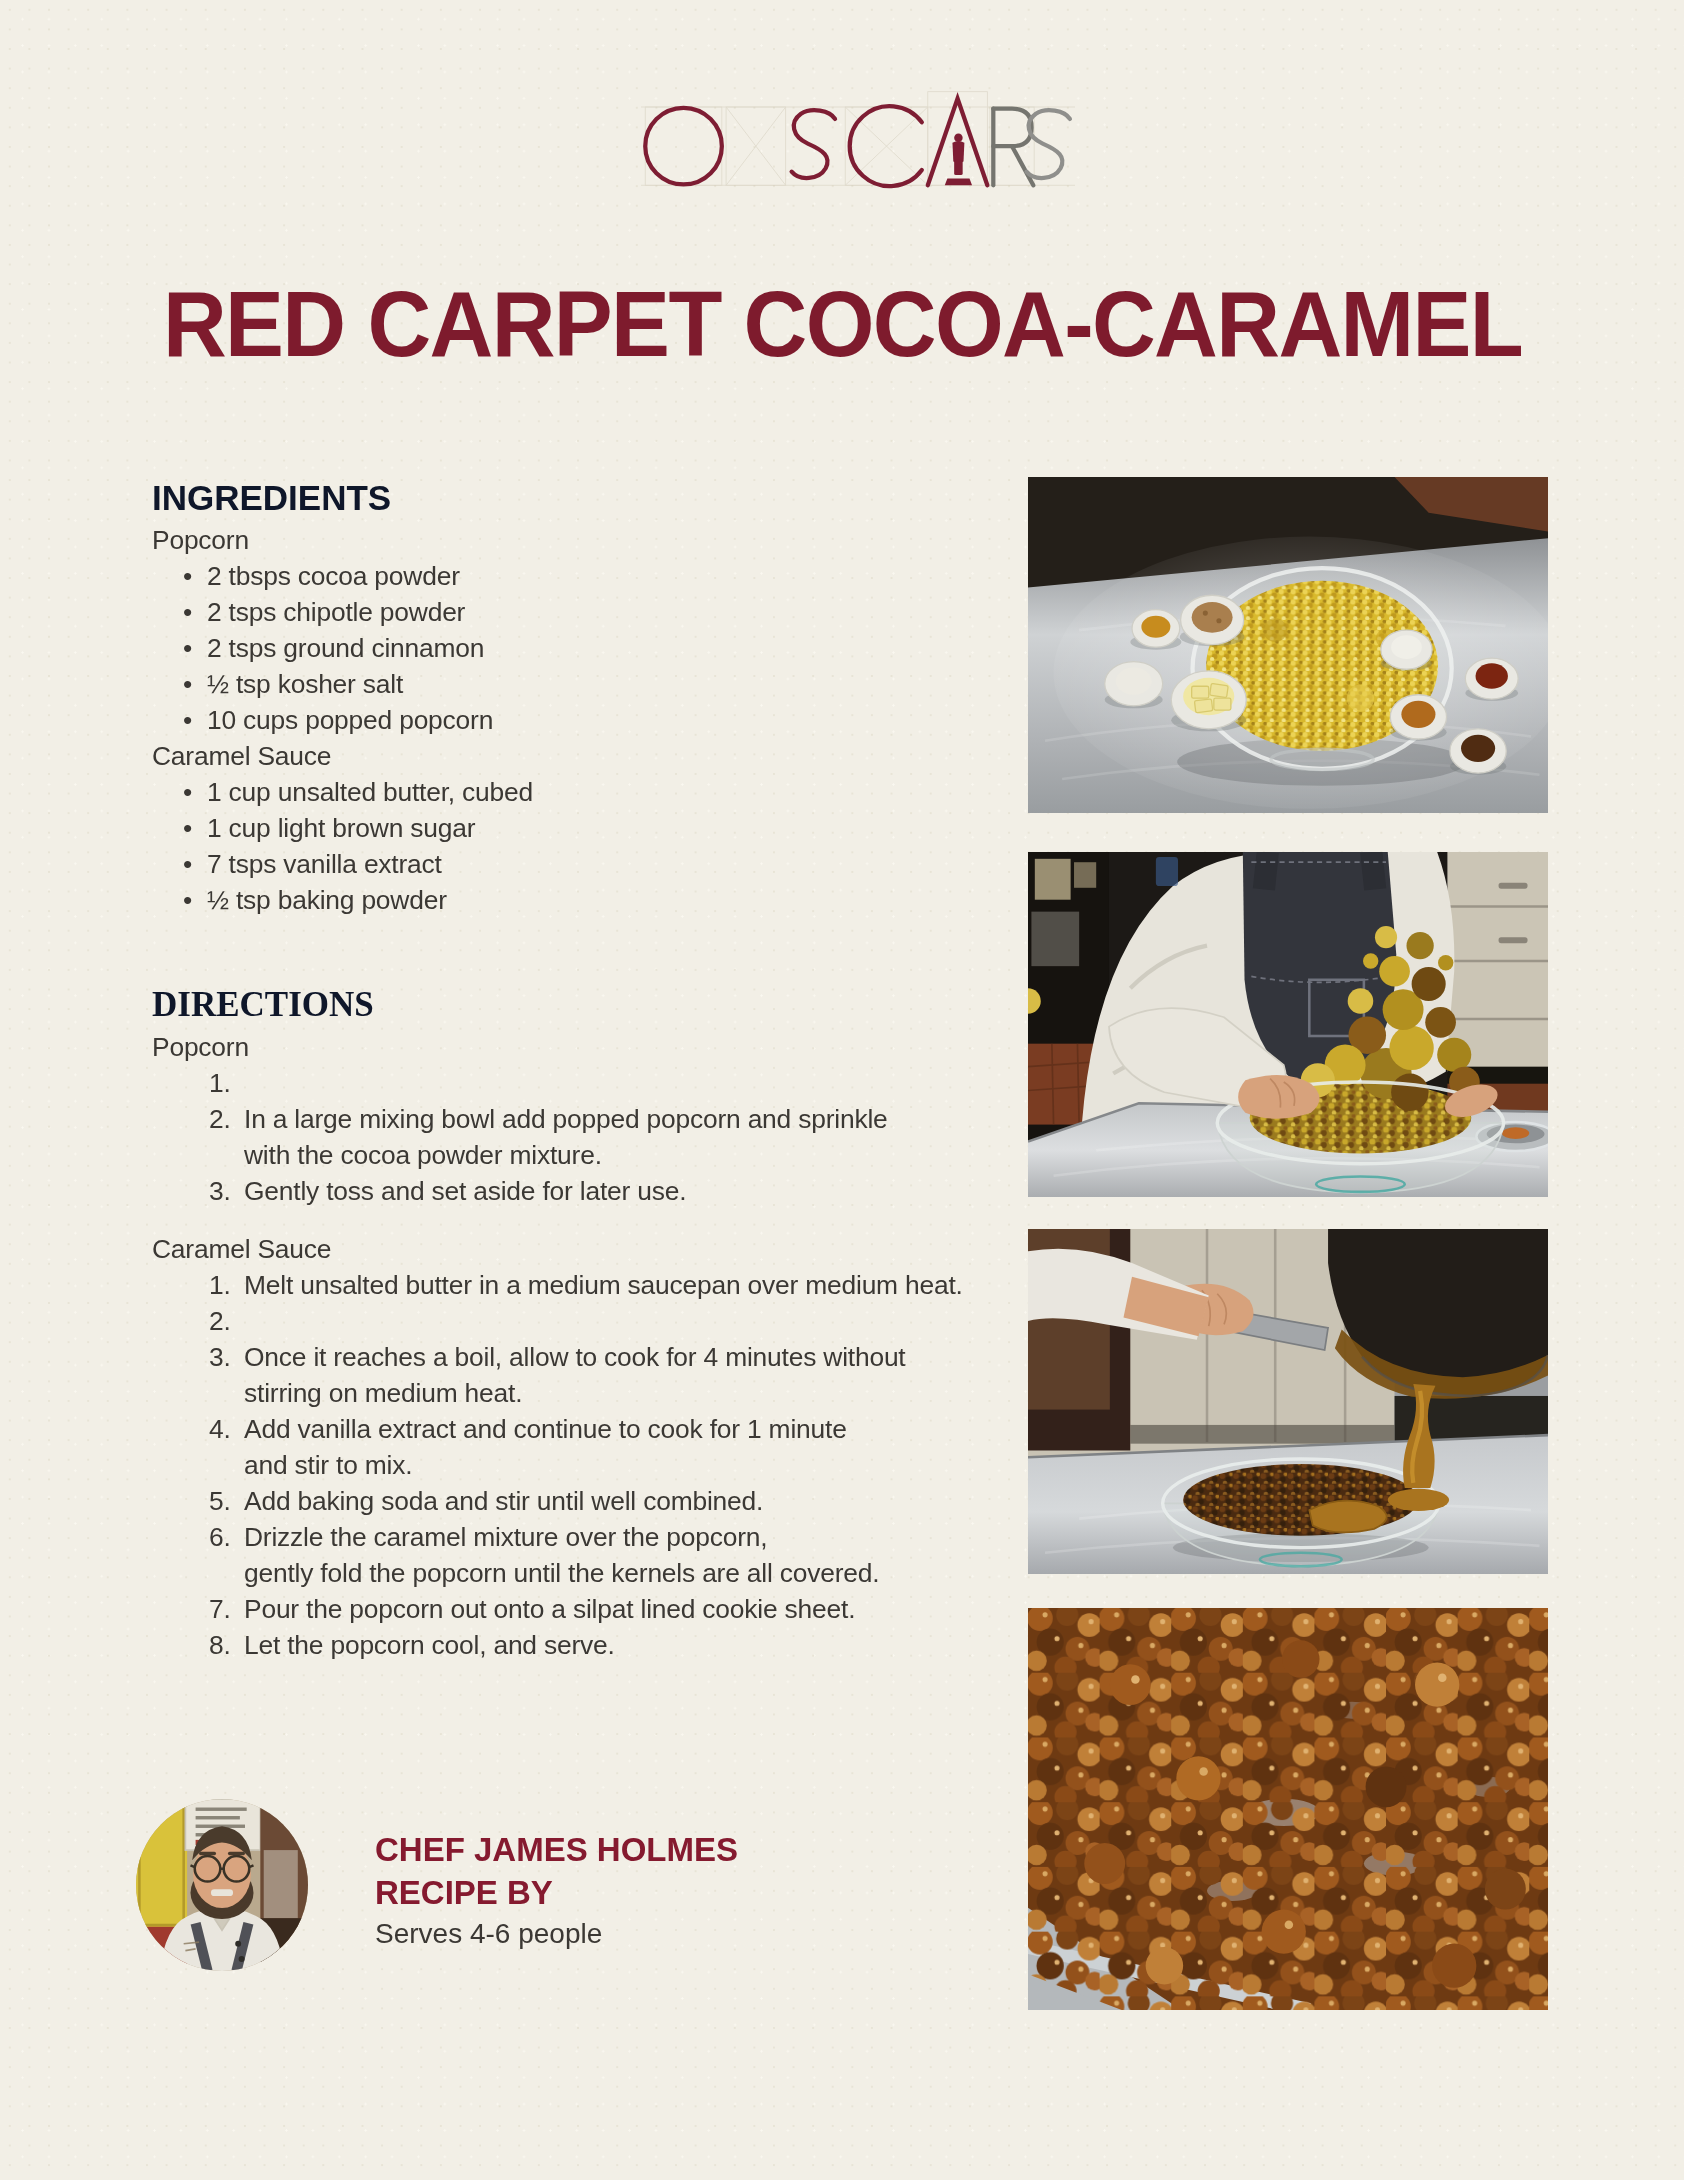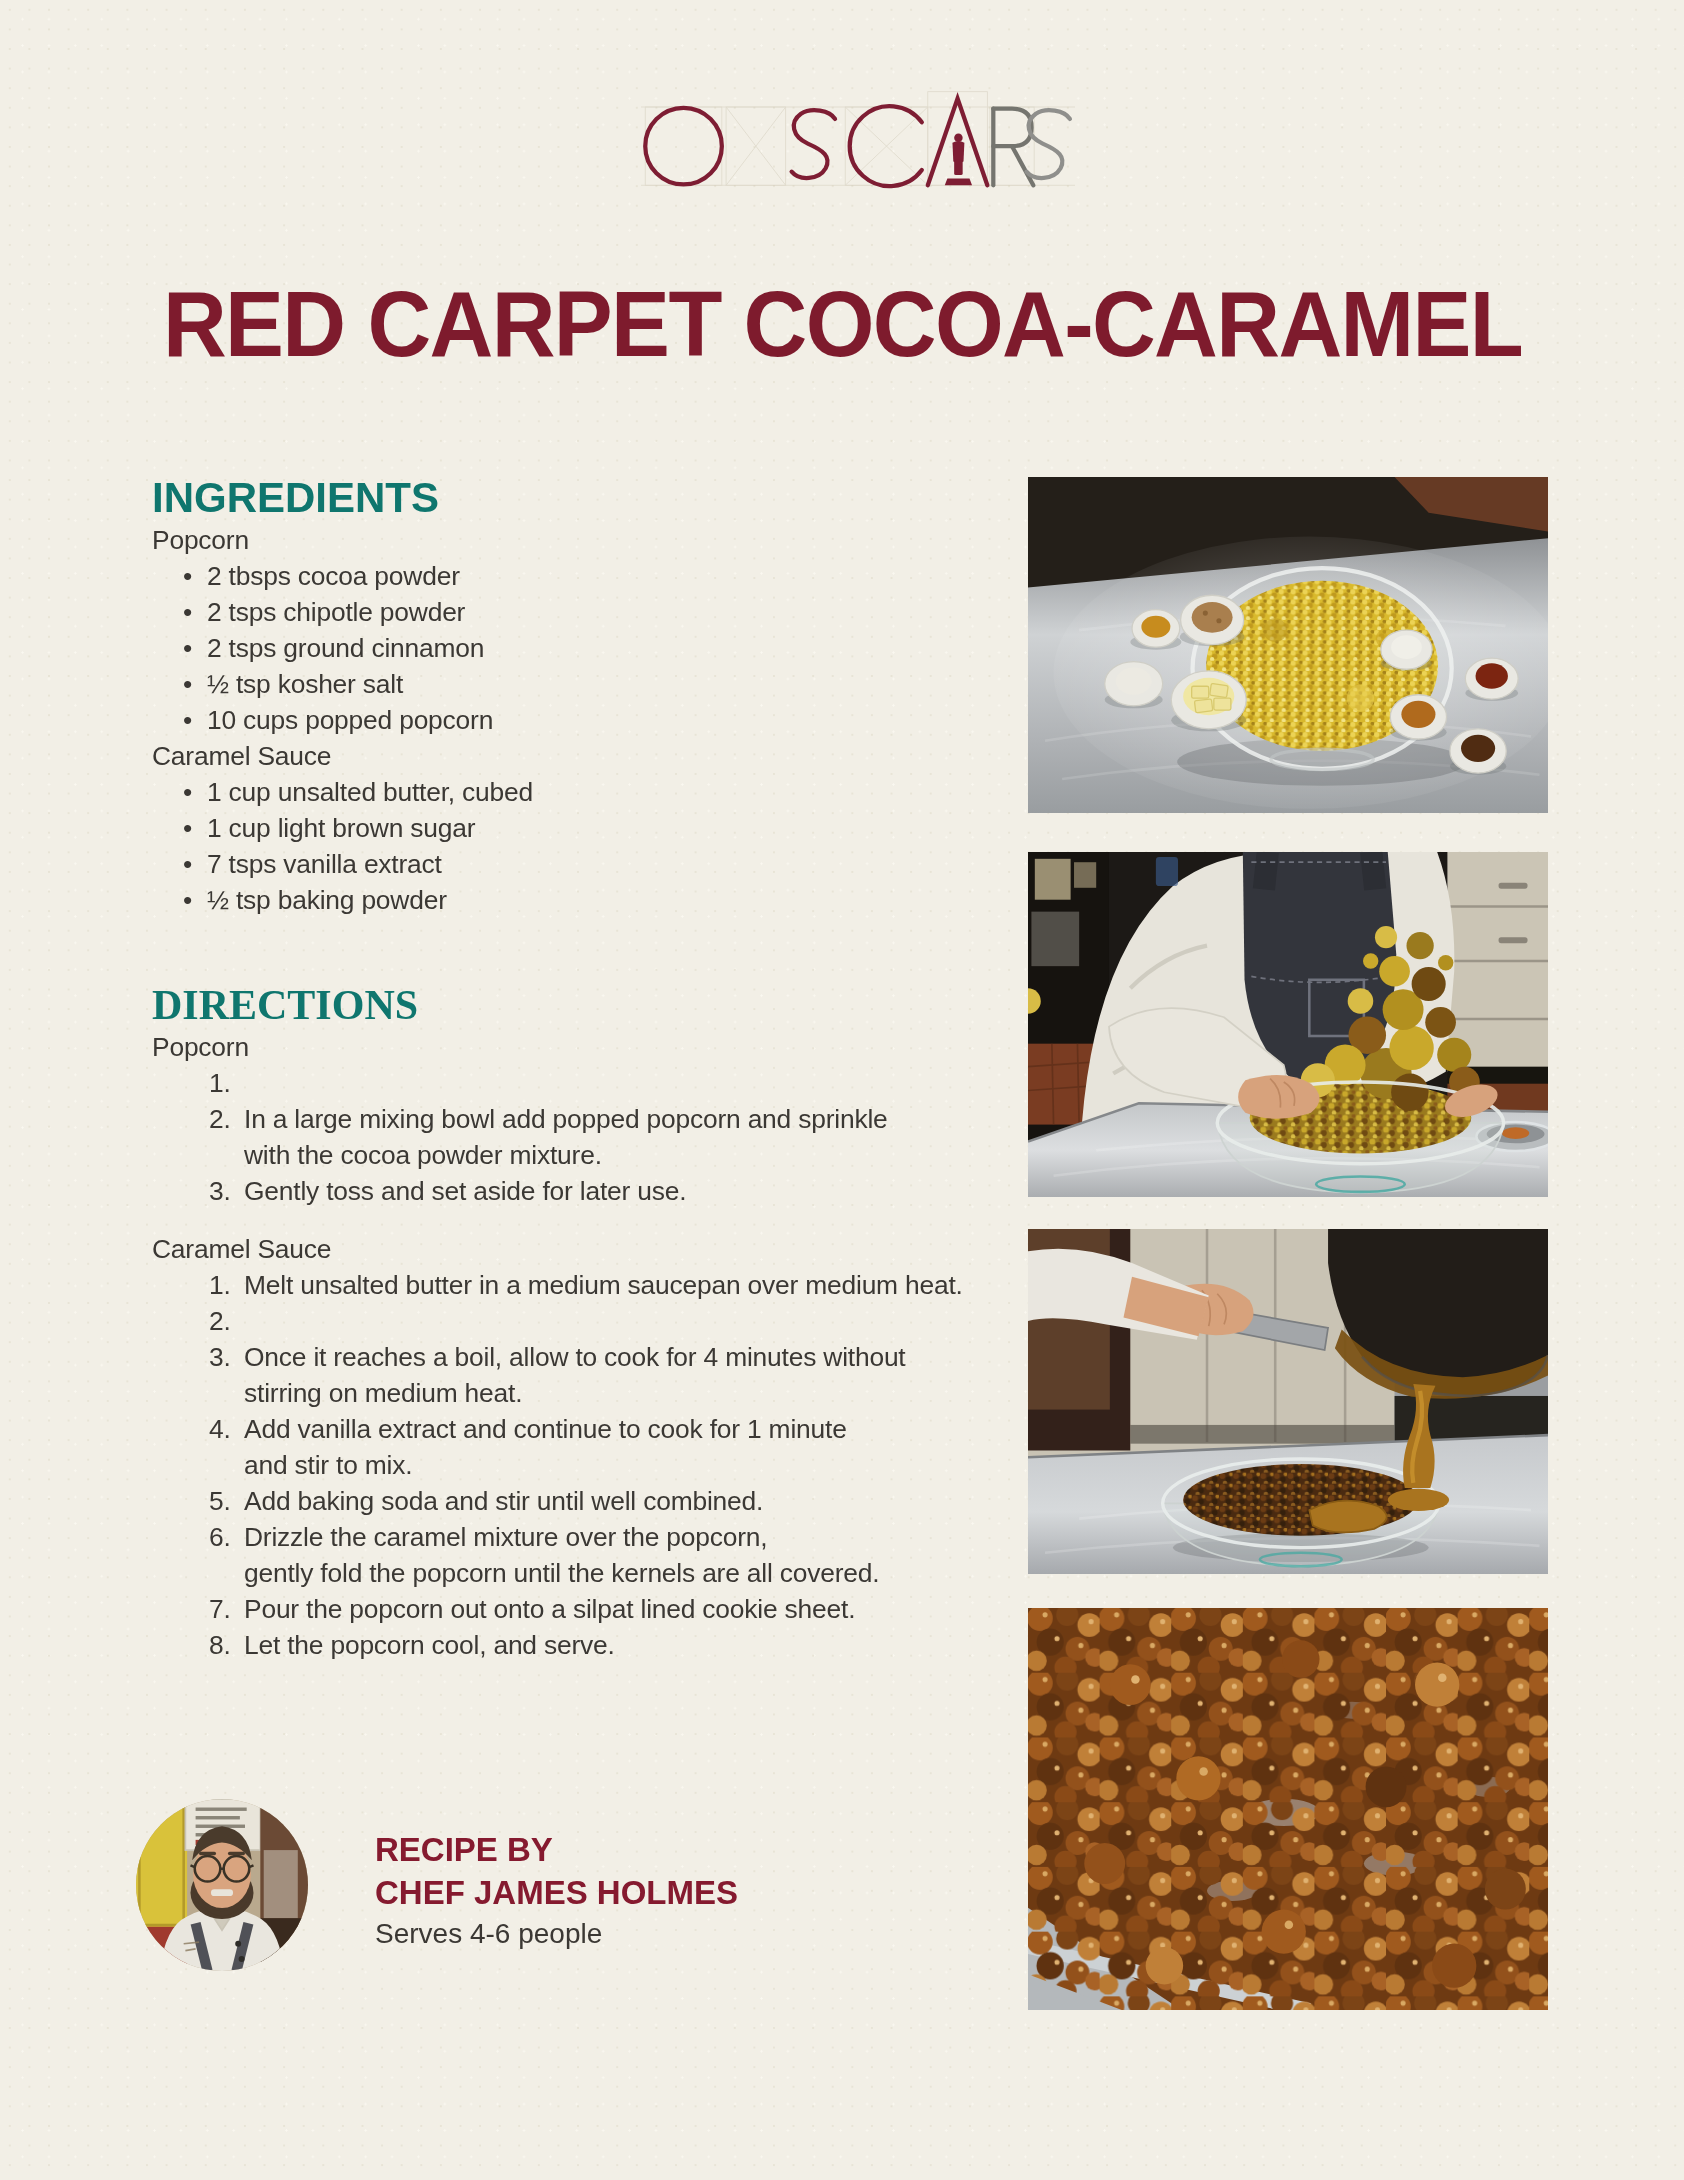--- a/index.html
+++ b/index.html
@@ -20,22 +20,22 @@
     position:absolute;left:0;top:278px;width:100%;margin:0;
     text-align:center;font-weight:800;font-size:92px;line-height:92px;
     letter-spacing:-1.7px;color:#7e1b2d;white-space:nowrap;
     transform:scaleX(.96);transform-origin:center;
   }
   .col{
     position:absolute;left:152px;top:481px;width:877px;
     font-size:26.4px;line-height:36px;letter-spacing:-0.2px;color:#3b3834;
   }
   .sec-heading{
-    margin:0 0 6.8px 0;font-size:42px;line-height:34px;font-weight:800;
-    color:#0f766e;letter-spacing:0;
+    margin:0 0 6.8px 0;font-size:35px;line-height:34px;font-weight:800;
+    color:#0f172a;letter-spacing:0;
   }
   .sec-heading.directions{margin-top:70px;font-family:Liberation Serif, serif;}
   .group-label{line-height:36px;}
   ul.ing{list-style:none;margin:0;padding:0 0 0 31px;}
   ul.ing li{position:relative;padding-left:24px;}
   ul.ing li::before{content:"\2022";position:absolute;left:0;top:0;}
   ol.dir{list-style:none;margin:0;padding:0;}
   ol.dir li{display:flex;}
   .step-num{flex:0 0 35px;margin-left:57px;}
   .step-text{flex:1;white-space:pre-line;}
@@ -503,17 +503,17 @@
         <line x1="99" y1="82" x2="103" y2="82"></line>
       <line x1="69" y1="80" x2="64" y2="78"></line>
         <line x1="133" y1="80" x2="138" y2="78"></line>
     </g>
     <rect x="74" y="62" width="20" height="4" rx="2" fill="#4a3b2c"></rect>
     <rect x="108" y="62" width="20" height="4" rx="2" fill="#4a3b2c"></rect>
   </svg>
 </div>
 
 <div class="footer-text">
+  <div class="footer-maroon">CHEF JAMES HOLMES</div>
   <div class="footer-maroon">RECIPE BY</div>
-  <div class="footer-maroon">CHEF JAMES HOLMES</div>
   <div class="footer-serves">Serves 4-6 people</div>
 </div>
 
 
 </body></html>

